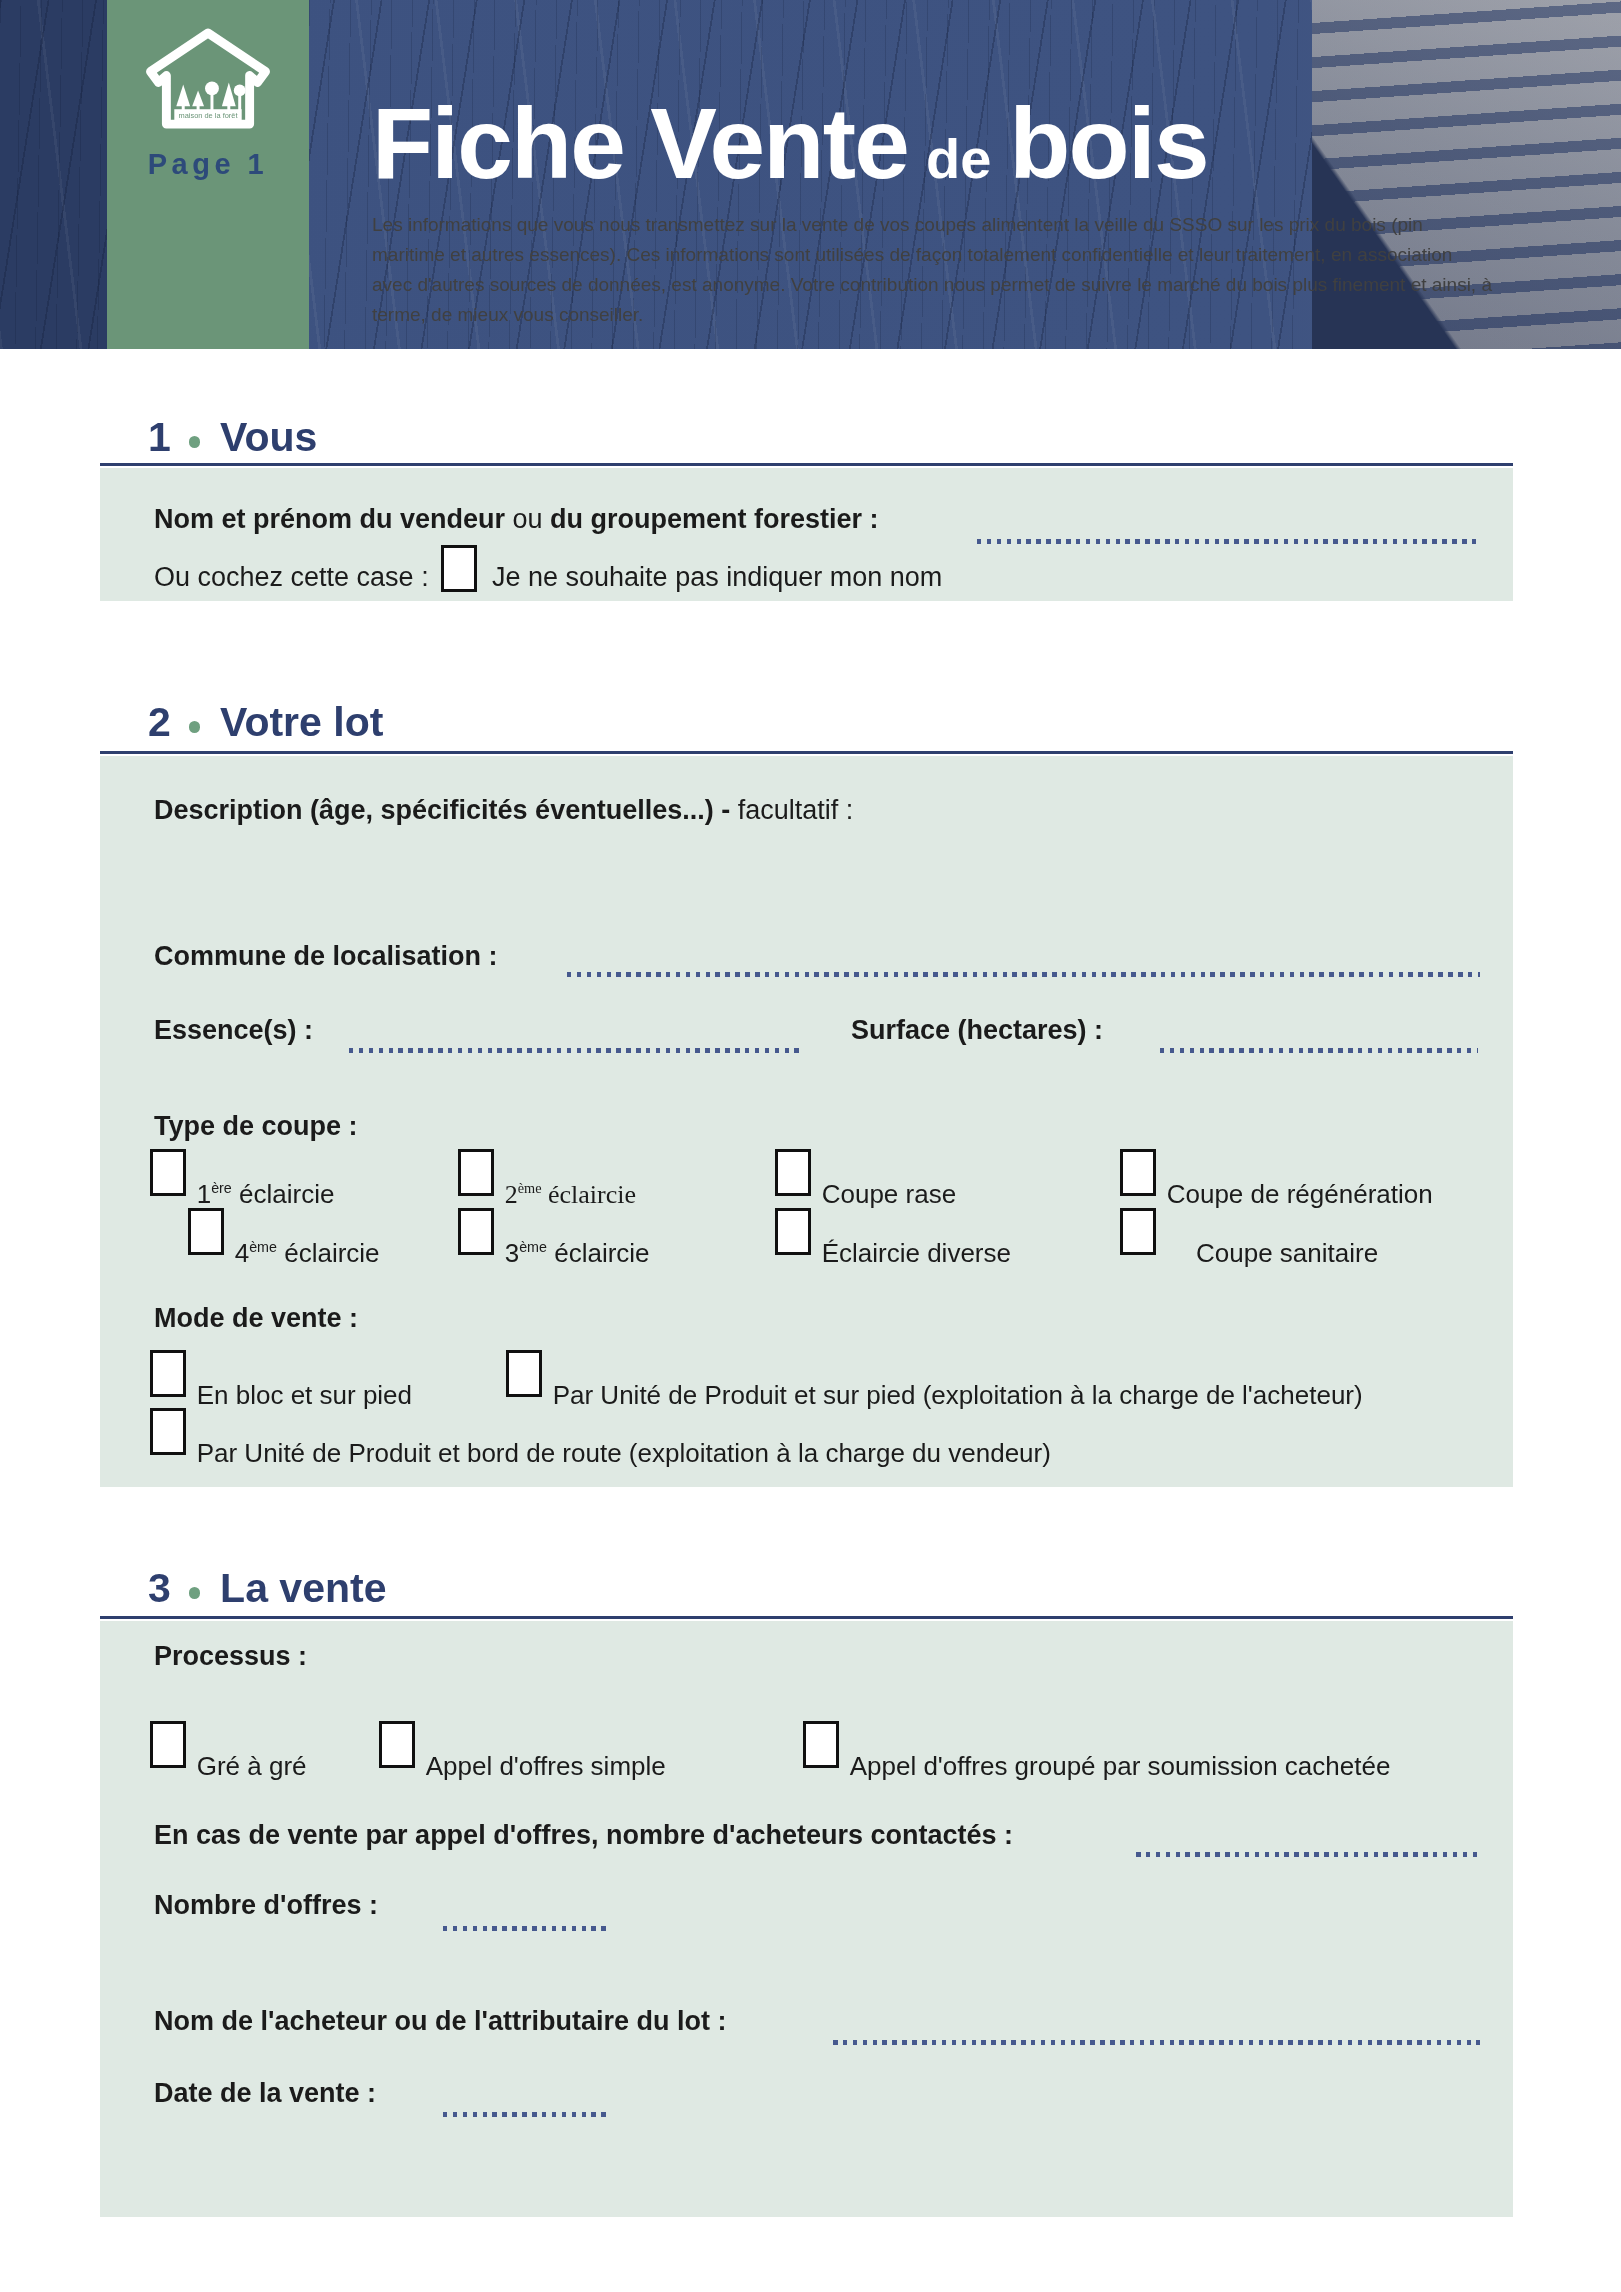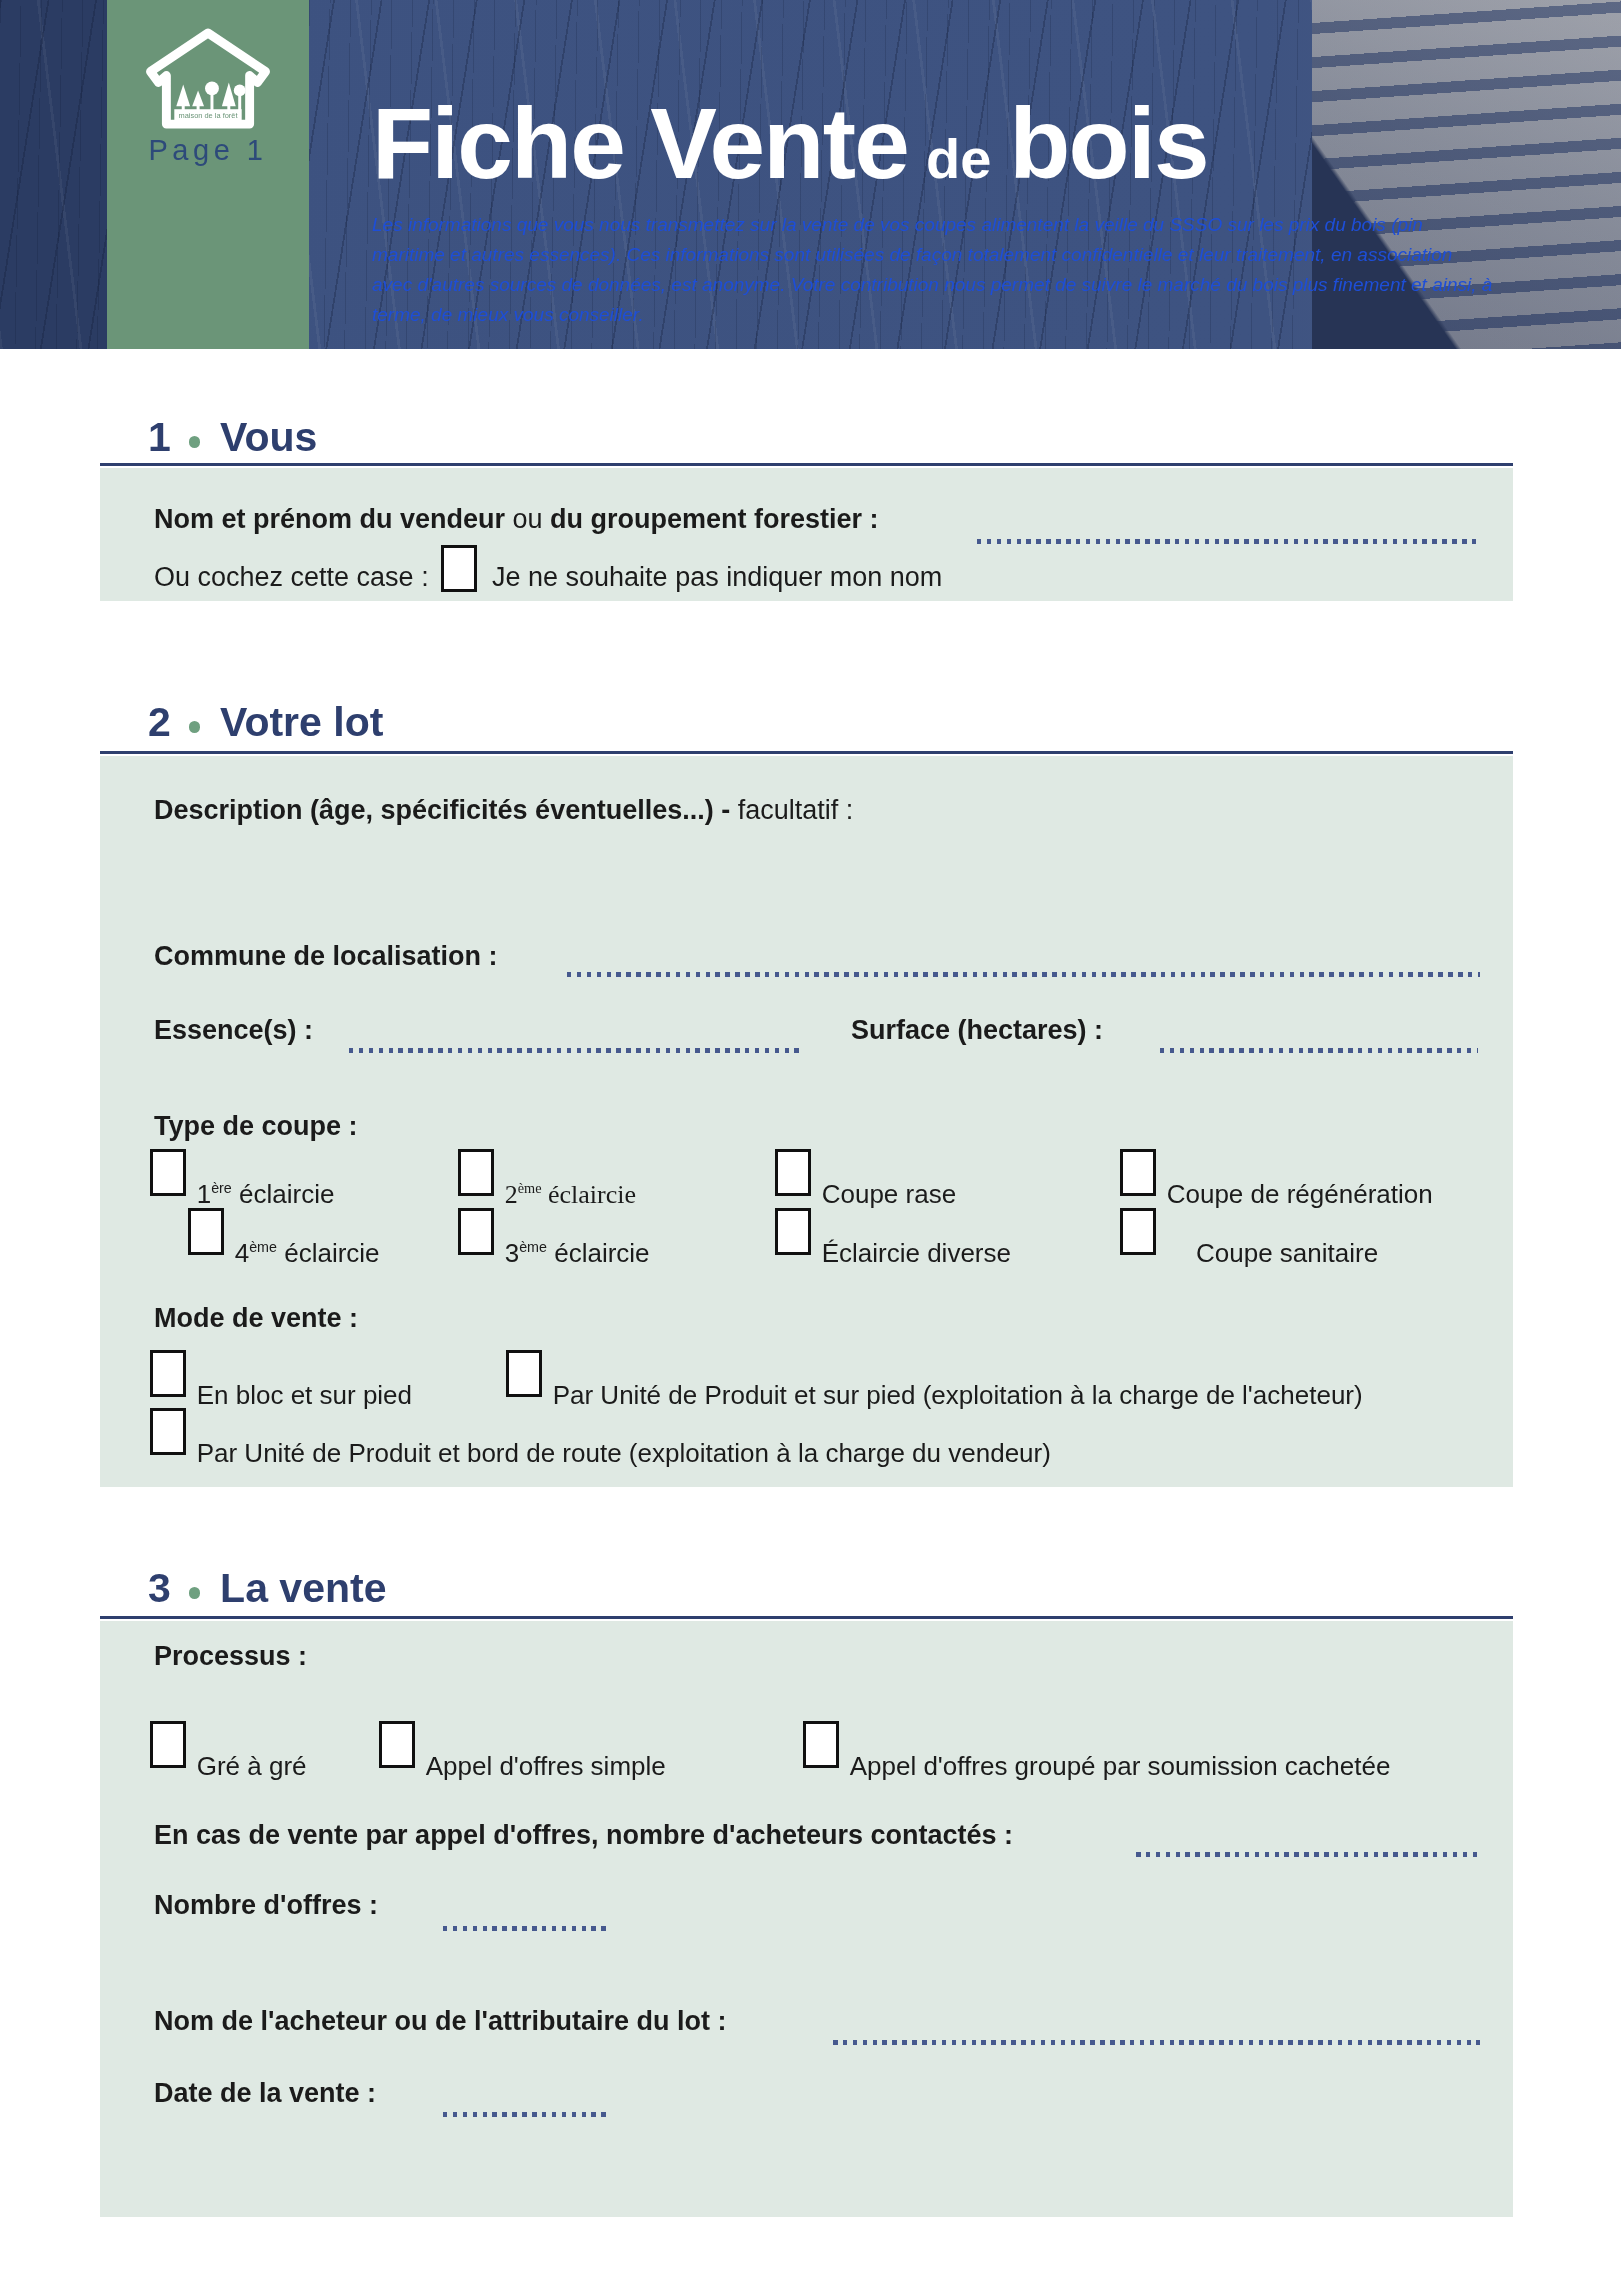--- a/index.html
+++ b/index.html
@@ -36,32 +36,32 @@
     position:absolute; left:107px; top:0; width:202px; height:349px;
     background:#6b9578; text-align:center; z-index:3;
   }
   .brand svg { display:block; margin: 25px auto 0 auto; }
   .brand-msg {
     margin: 7.2px auto 0 auto; width: 192px;
     color:#fff; font-weight:bold; font-style:italic;
     font-size:23px; line-height:30px; text-align:center;
   }
   .page-num {
-    margin-top: 0;
-    color:#2d4a7a; font-size:29px; letter-spacing:4.5px; font-weight:400;
+    margin-top: 14px;
+    color:#2d4a7a; font-size:29px; letter-spacing:4.5px; font-weight:700;
   }
   .title {
     position:absolute; left:372px; top:86px; z-index:2;
     display:flex; align-items:baseline; color:#fff; white-space:nowrap;
   }
   .t-big { font-size:100px; font-weight:bold; letter-spacing:-1.8px; }
   .t-small { font-size:56px; font-weight:bold; margin:0 18px; }
   .intro {
     position:absolute; left:372px; top:210px; width:1124px; z-index:2;
-    color:#1d4ed8; font-style:italic; font-size:19px; line-height:30px;
+    color:#404040; font-size:19px; line-height:30px;
   }
   
   .sec-head {
     position:absolute; z-index:1;
     display:flex; align-items:center;
     font-size:41px; font-weight:bold; color:#2e3f6e; white-space:nowrap;
   }
   .sec-head .bullet {
     width:11.6px; height:11.6px; border-radius:50%;
     background:#6fa080; margin:9px 19.7px 0 18px; flex:none;

